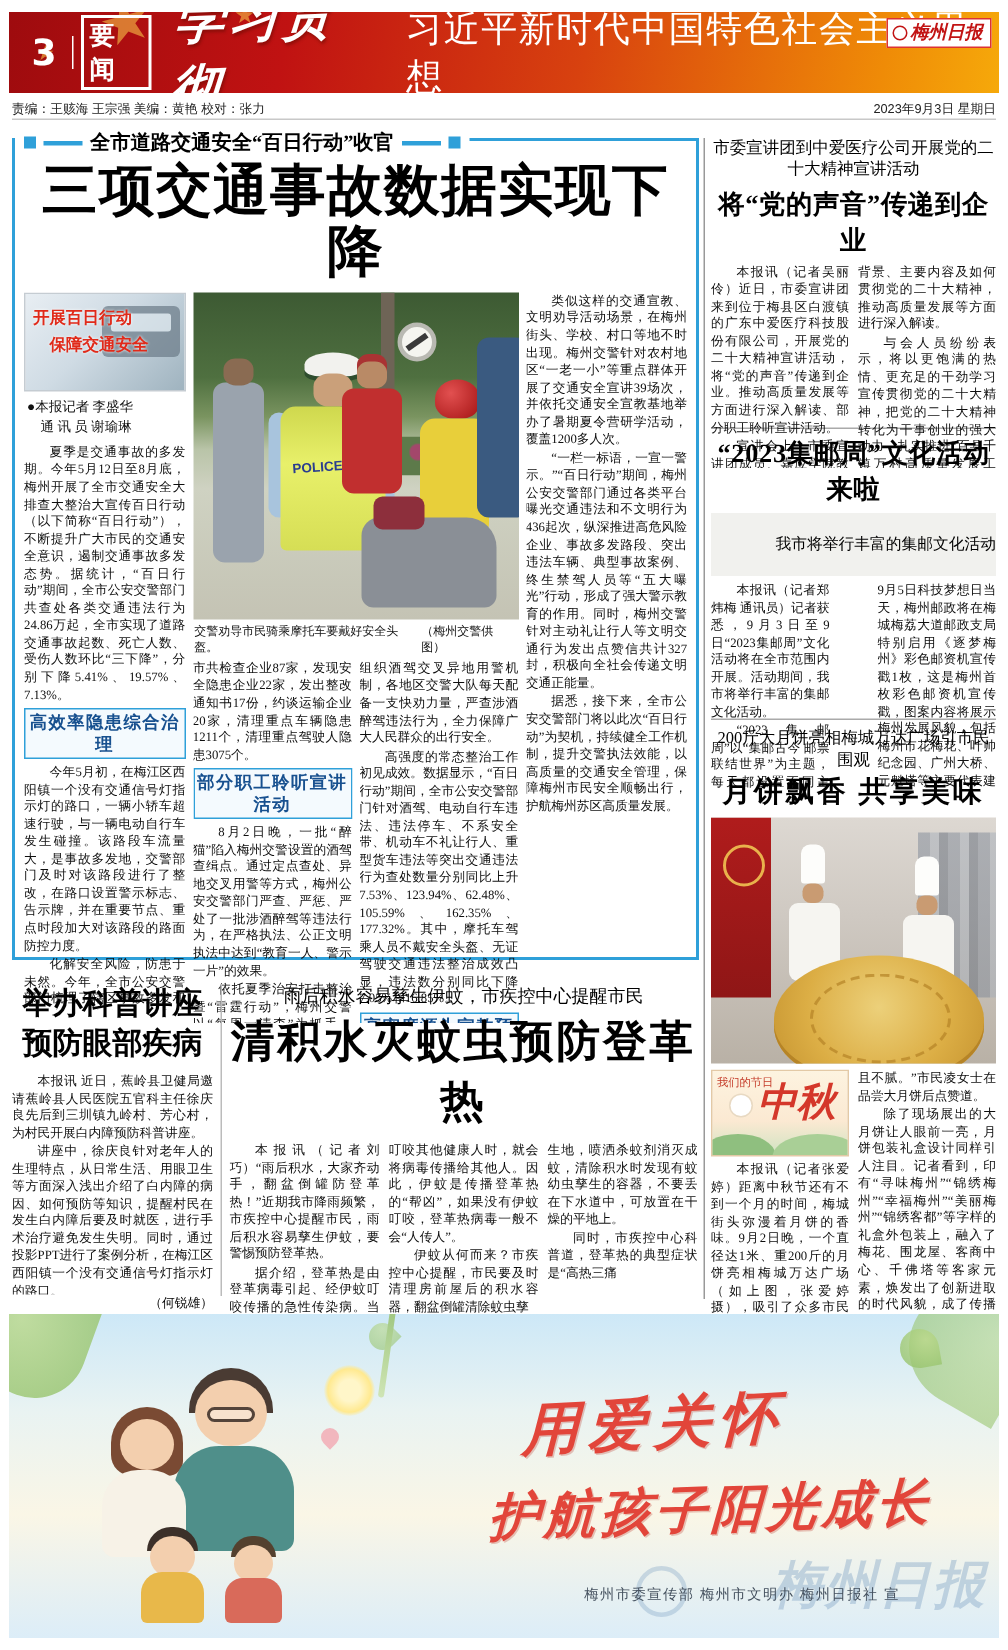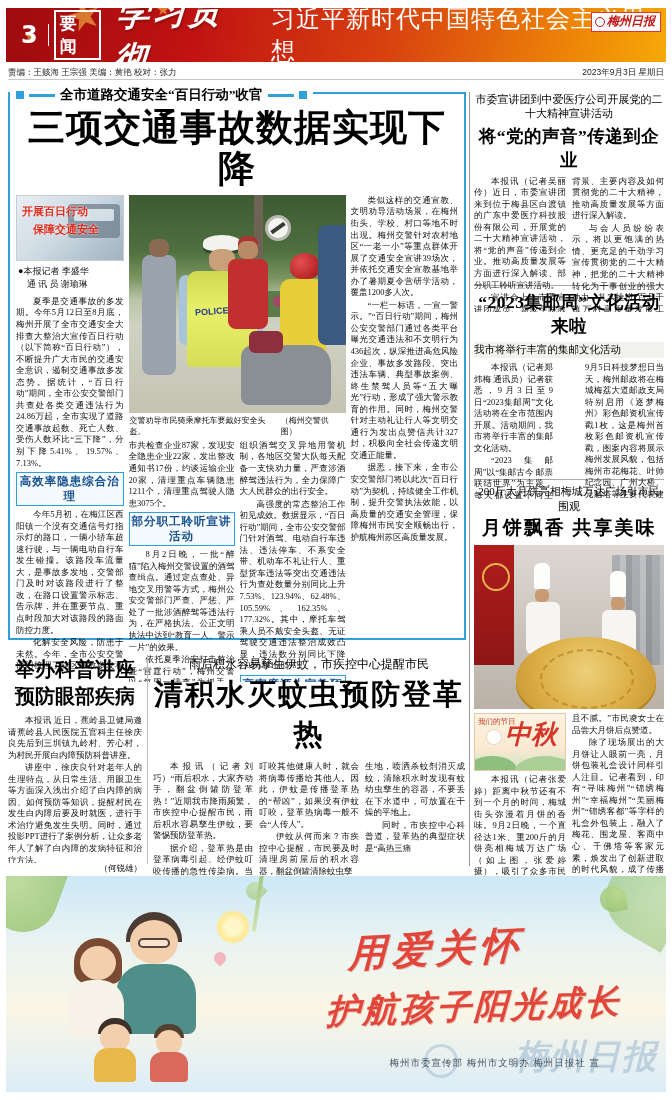--- a/index.html
+++ b/index.html
@@ -106,21 +106,21 @@
   
   .right-col { position:absolute; left:474px; top:92px; width:190px; }
   .r-art1 { height:190px; }
   .r-kicker { font-size:11px; color:#000; line-height:1.3; text-align:center; margin-bottom:3px; }
   .r-hl { text-align:center; font-size:17.5px; font-weight:bold; letter-spacing:.5px; margin-bottom:4px; }
   .twocol { display:flex; gap:6px; }
   .twocol > div { width:92px; }
   .r-art1 .twocol { height:136px; }
   .r-rule { border-top:1px solid #aaa; margin:3px 0 4px; }
   .r-art2 { height:186px; }
-  .r-sub { text-align:left; font-size:10.5px; background:#f1f1ee; padding:1px 0; margin-bottom:4px; }
+  .r-sub { text-align:right; font-size:10.5px; background:#f1f1ee; padding:14px 0; margin-bottom:4px; }
   .r-art2 .twocol { height:138px;gap:32px; }
   .r-art3 { }
   .r-kicker3 { font-size:11px; text-align:center; margin-bottom:1px; }
   .r-hl3 { text-align:center; font-size:19px; font-weight:bold; letter-spacing:2px; margin-bottom:4px; }
   .photo2 { width:100%; height:164px; position:relative; overflow:hidden;
     background:linear-gradient(180deg,#ddd8d2 0%,#cfc9c2 40%,#b9b1a6 100%); margin-bottom:4px; }
   .mc-red { position:absolute; left:0; top:0; width:40px; height:120px; background:linear-gradient(180deg,#b01c1c,#8f1616); }
   .mc-red::after { content:""; position:absolute; left:8px; top:18px; width:24px; height:24px; border-radius:50%; border:2px solid #e9b24c; }
   .mc-cake { position:absolute; left:42px; bottom:-14px; width:140px; height:86px; border-radius:50% 50% 45% 45%;
     background:radial-gradient(circle at 50% 40%, #ecd07a 0%, #dcae45 55%, #c3912e 100%); box-shadow:0 -3px 0 #b68427 inset; }
@@ -295,21 +295,21 @@
   <div class="vrule-main"></div>
   <div class="vrule-bot"></div>
 
   <div class="eye-art">
     <div class="eye-hl">
       <div>举办科普讲座</div>
       <div>预防眼部疾病</div>
     </div>
     <div class="eye-body clip">
       <p class="p">本报讯 近日，蕉岭县卫健局邀请蕉岭县人民医院五官科主任徐庆良先后到三圳镇九岭村、芳心村，为村民开展白内障预防科普讲座。</p>
-      <p class="p">讲座中，徐庆良针对老年人的生理特点，从日常生活、用眼卫生等方面深入浅出介绍了白内障的病因、如何预防等知识，提醒村民在发生白内障后要及时就医，进行手术治疗避免发生失明。同时，通过投影PPT进行了案例分析，让众多老年人了解了白内障的发病特征和治疗方法。</p>
+      <p class="p">讲座中，徐庆良针对老年人的生理特点，从日常生活、用眼卫生等方面深入浅出介绍了白内障的病因、如何预防等知识，提醒村民在发生白内障后要及时就医，进行手术治疗避免发生失明。同时，通过投影PPT进行了案例分析，在梅江区西阳镇一个没有交通信号灯指示灯的路口。</p>
     </div>
     <div class="credit">（何锐雄）</div>
   </div>
 
   <div class="dengue-art">
     <div class="dengue-kicker">雨后积水容易孳生伊蚊，市疾控中心提醒市民</div>
     <div class="dengue-hl">清积水灭蚊虫预防登革热</div>
     <div class="dengue-cols">
       <div class="clip">
         <p class="p">本报讯（记者刘巧）“雨后积水，大家齐动手，翻盆倒罐防登革热！”近期我市降雨频繁，市疾控中心提醒市民，雨后积水容易孳生伊蚊，要警惕预防登革热。</p>

